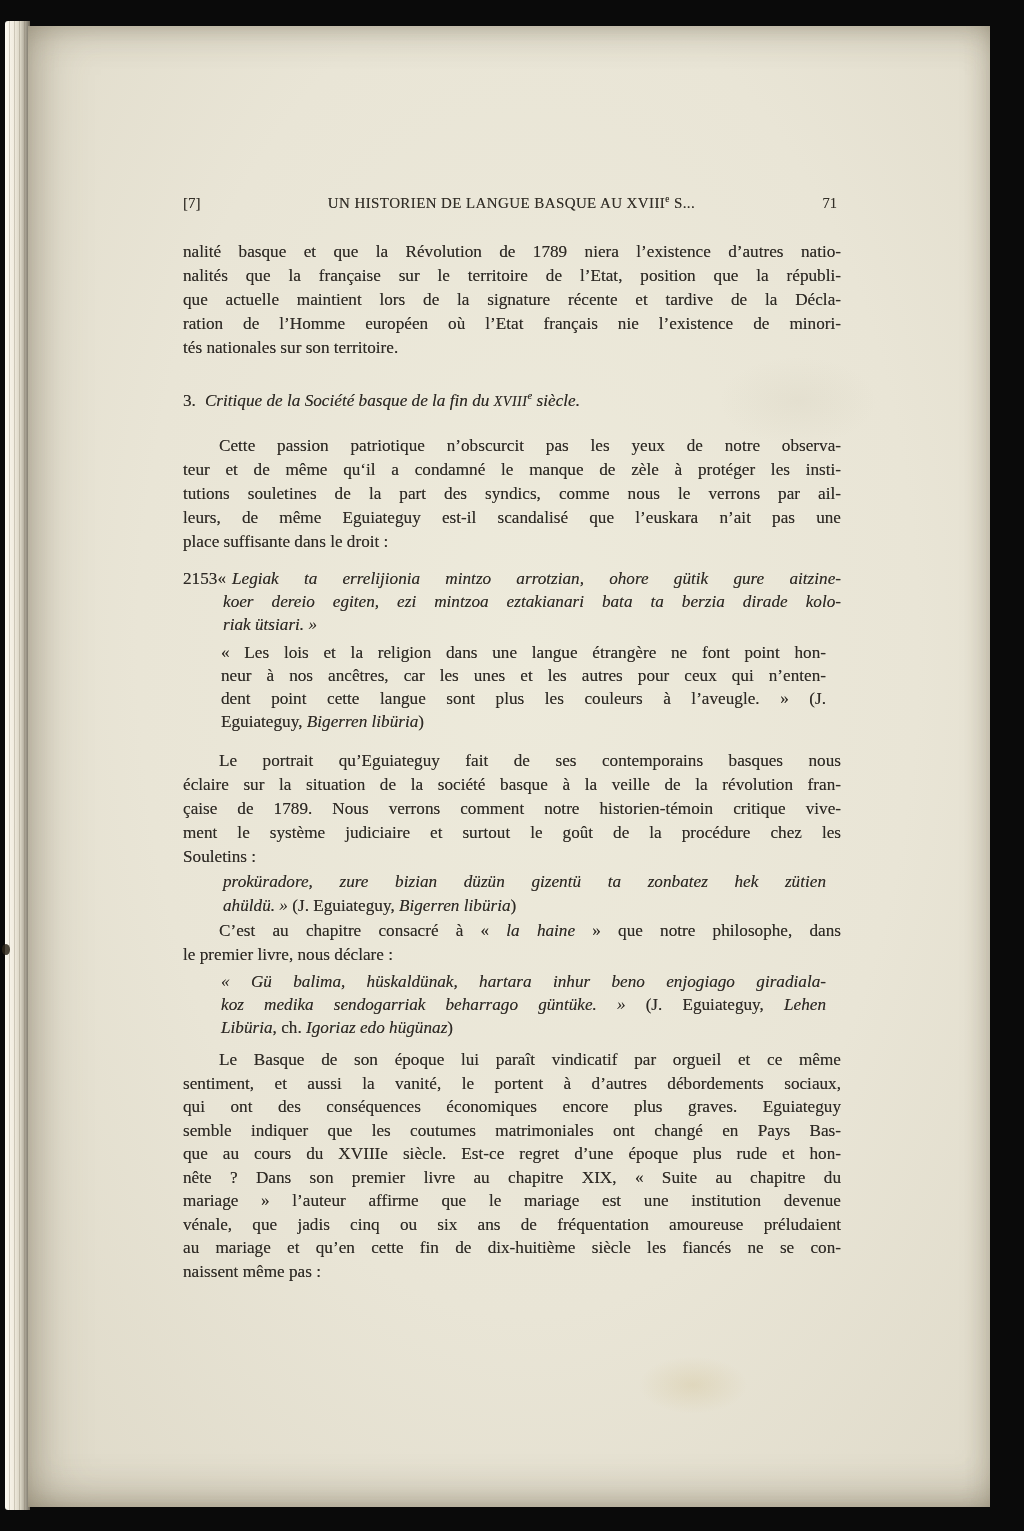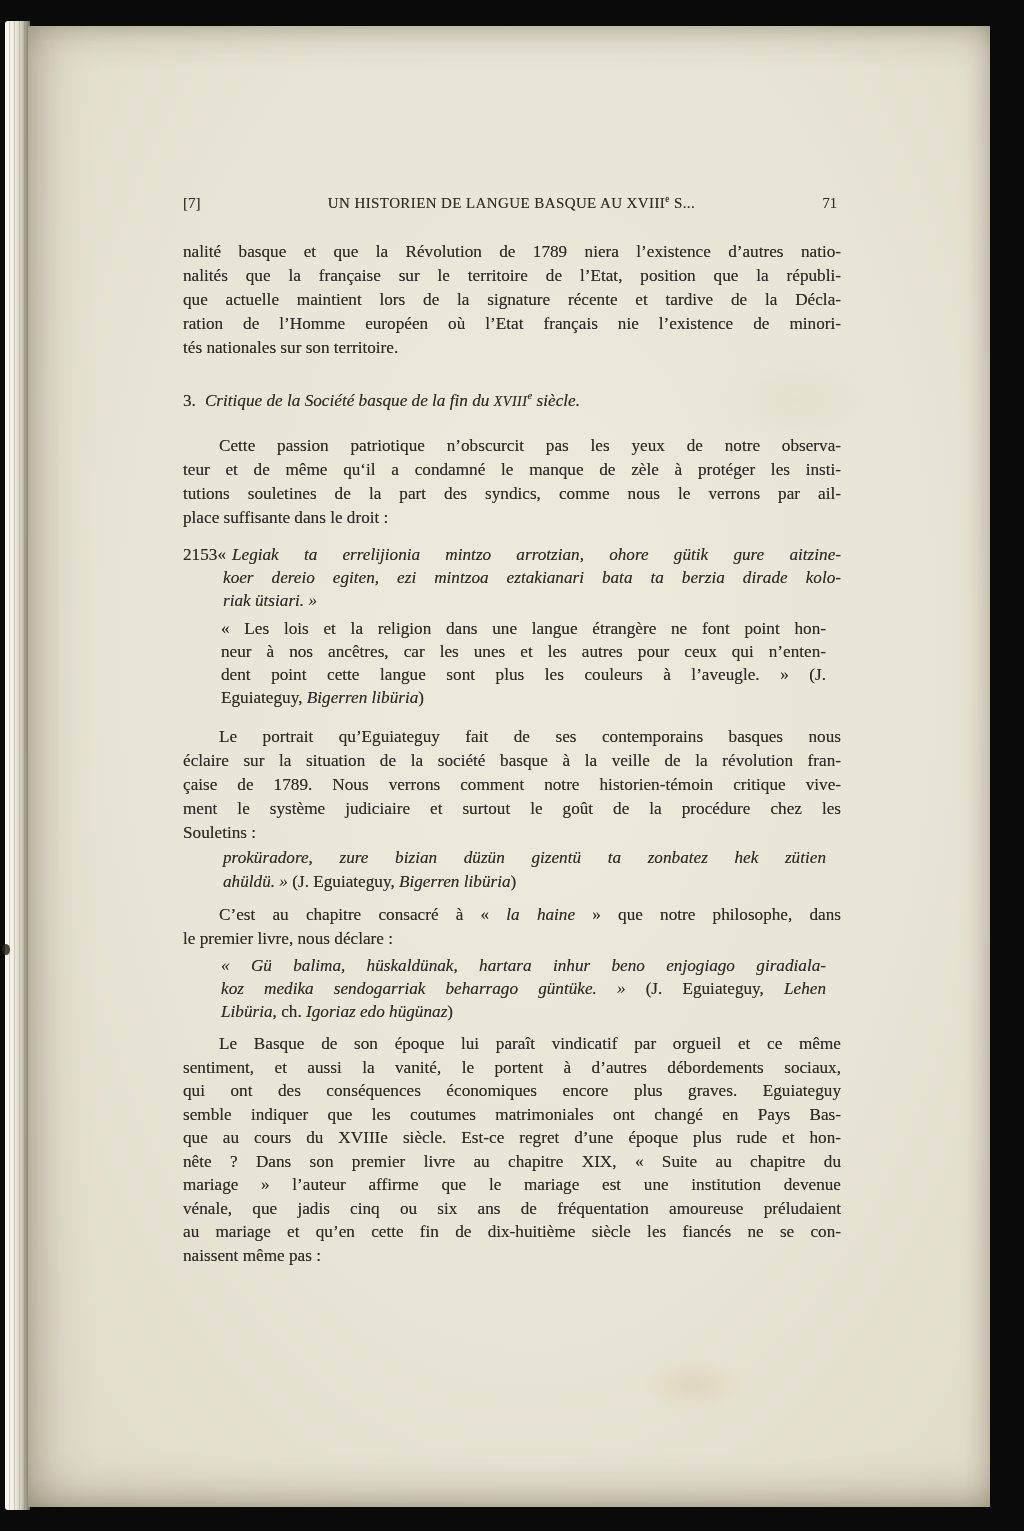--- a/index.html
+++ b/index.html
@@ -56,21 +56,21 @@
   .labelw { display:inline-block; width:37px; margin-right:0; }
 
   .section-heading { margin-top:30px; font-size:17.2px; font-weight:normal; line-height:22px; }
   .section-heading .num { margin-right:9px; }
 
   .b-p2 { margin-top:22px; }
   .b-q1 { margin-top:13px; }
   .b-q1t { margin-top:4px; }
   .b-p3 { margin-top:16px; }
   .b-q2 { margin-top:1px; }
-  .b-p4 { margin-top:10px; }
+  .b-p4 { margin-top:2px; }
   .b-q3 { margin-top:3px; }
   .b-p5 { margin-top:9px; }
   .b-p5 .line { line-height:23.5px; }
 </style>
 </head>
 <body>
 
 <div class="scene">
   <div class="page-stack"></div>
   <span class="speck"></span>
@@ -96,20 +96,21 @@
       </div>
 
       <div class="section-heading">
         <span class="num">3.</span><span class="it">Critique de la Société basque de la fin du </span><span class="it capsmall">XVIII</span><sup class="it">e</sup><span class="it"> siècle.</span>
       </div>
 
       <div class="para b-p2">
         <div class="line j indent">Cette passion patriotique n’obscurcit pas les yeux de notre observa-</div>
         <div class="line j">teur et de même qu‘il a condamné le manque de zèle à protéger les insti-</div>
         <div class="line j">tutions souletines de la part des syndics, comme nous le verrons par ail-</div>
+        <div class="line j">leurs, de même Eguiateguy est-il scandalisé que l’euskara n’ait pas une</div>
         <div class="line">place suffisante dans le droit :</div>
       </div>
 
       <div class="quote b-q1">
         <div class="line j"><span class="label">2153«</span><span class="it">Legiak ta errelijionia mintzo arrotzian, ohore gütik gure aitzine-</span></div>
         <div class="line j cont it">koer dereio egiten, ezi mintzoa eztakianari bata ta berzia dirade kolo-</div>
         <div class="line cont it">riak ütsiari. »</div>
       </div>
 
       <div class="quote trans b-q1t">

